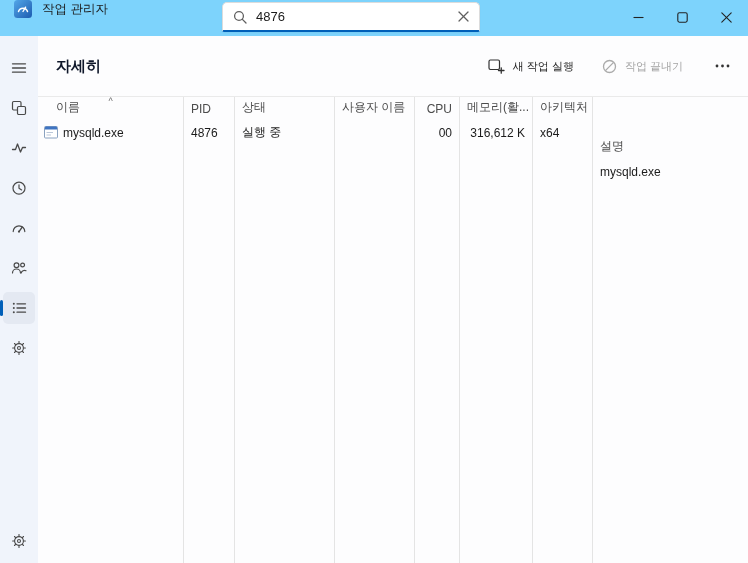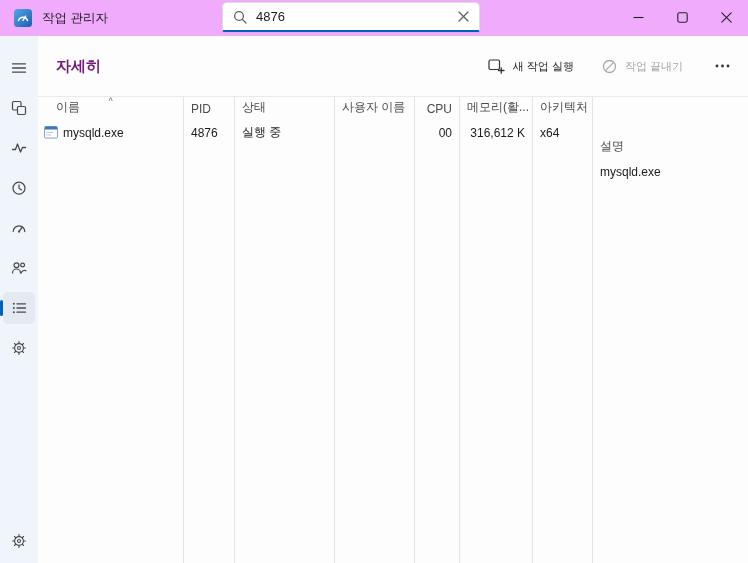--- a/index.html
+++ b/index.html
@@ -1,21 +1,21 @@
 <!DOCTYPE html>
 <html><head>
 <meta charset="utf-8">
 <style>
   * { margin:0; padding:0; box-sizing:border-box; }
   html,body { width:748px; height:563px; overflow:hidden; }
   body { font-family:"Liberation Sans","DejaVu Sans",sans-serif; font-size:12px; color:#1b1b1b; background:#f0f4fb; }
   .window { width:748px; height:563px; position:relative; display:flex; flex-direction:column; }
 
   
-  .titlebar { height:36px; background:#f0abfc; display:flex; align-items:center; position:relative; flex:0 0 36px; }
+  .titlebar { height:36px; background:#7dd3fc; display:flex; align-items:flex-start; position:relative; flex:0 0 36px; }
   .titlebar-left { display:flex; align-items:center; gap:10px; padding-left:14px; }
   .app-title { font-size:12.5px; color:#1b1b1b; white-space:nowrap; }
   .searchbox { position:absolute; left:222px; top:2px; width:258px; height:30px; background:#ffffff;
     border:1px solid #dcdcdc; border-bottom:2px solid #005fb8; border-radius:5px 5px 2px 2px;
     display:flex; align-items:center; gap:9px; padding:0 10px; box-shadow:0 1px 2px rgba(0,0,0,0.04); }
   .searchbox input { flex:1; border:none; outline:none; background:transparent; font-size:13px; color:#1b1b1b;
     font-family:inherit; min-width:0; }
   .win-controls { position:absolute; right:0; top:0; height:34px; display:flex; }
   .win-btn { width:44px; height:34px; display:flex; align-items:center; justify-content:center; }
 
@@ -27,21 +27,21 @@
   .nav-btn.selected { background:#e4e9f2; }
   .nav-btn.selected::before { content:""; position:absolute; left:-3px; top:8px; width:3px; height:16px;
     background:#005fb8; border-radius:2px; }
   .sidebar .spacer { flex:1; }
   .nav-btn.bottom { margin-bottom:6px; }
 
   .main { flex:1; background:#fdfdfe; display:flex; flex-direction:column; min-width:0; }
 
   
   .toolbar { height:60px; flex:0 0 60px; display:flex; align-items:center; padding:0 12px 0 18px; }
-  .page-title { font-size:15px; font-weight:700; color:#701a75; }
+  .page-title { font-size:15px; font-weight:700; color:#0f172a; }
   .actions { margin-left:auto; display:flex; align-items:center; gap:8px; }
   .tbtn { display:flex; align-items:center; gap:8px; background:transparent; border:none; font-family:inherit;
     font-size:11px; color:#1b1b1b; padding:6px 10px; border-radius:4px; white-space:nowrap; }
   .tbtn.disabled { color:#a3a3a3; }
   .more-btn { padding:6px 6px; margin-left:8px; }
 
   
   .table { flex:1; display:flex; border-top:1px solid #eaeaea; overflow:hidden; background:#fdfdfe; }
   .col { border-right:1px solid #e4e4e4; display:flex; flex-direction:column; flex:0 0 auto; min-width:0; }
   .col:last-child { border-right:none; flex:1 1 auto;margin-top:39px; }

